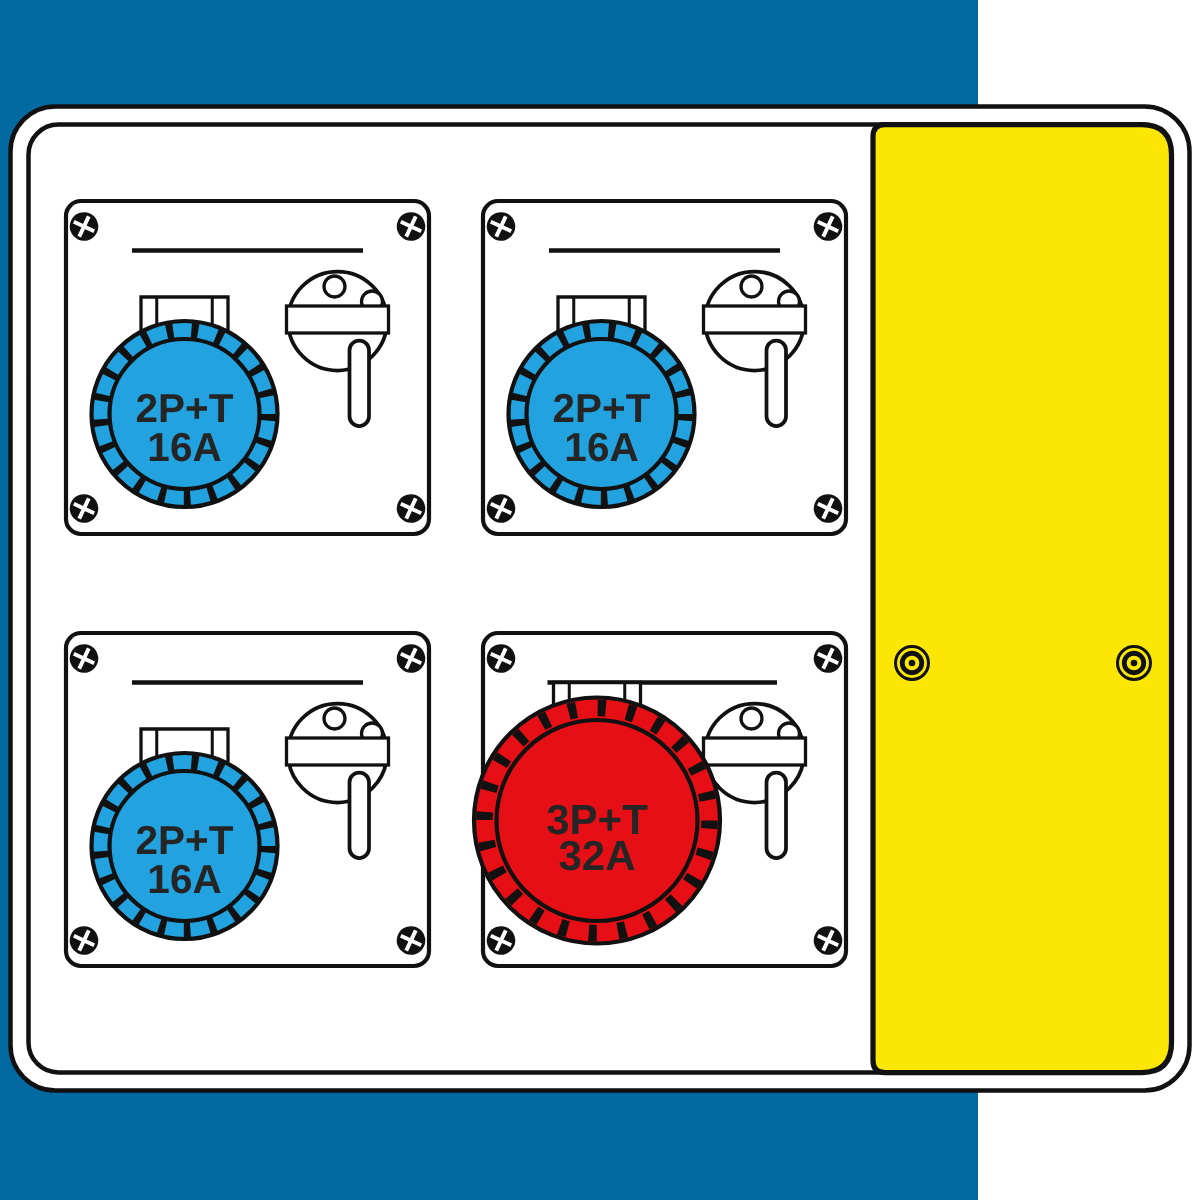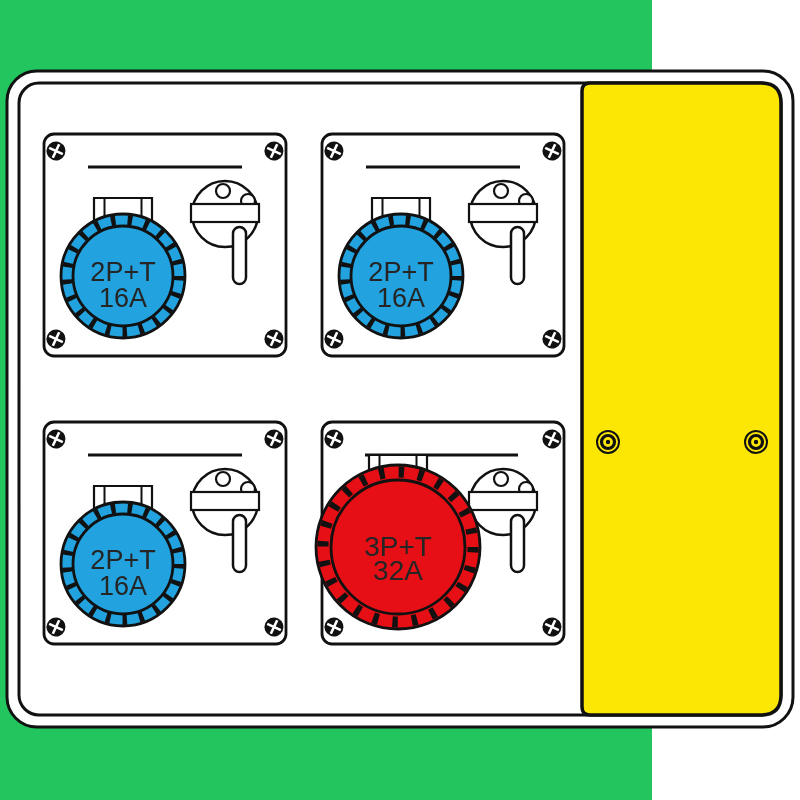--- a/index.html
+++ b/index.html
@@ -1,20 +1,21 @@
 <!DOCTYPE html>
 <html><head>
 <meta charset="utf-8">
 <style>
   html, body { margin: 0; padding: 0; background: #ffffff; }
   .stage {
     position: relative;
     width: 652px; height: 800px;
-    background: #22c55e;
+    background: #0369a1;
     font-family: "Liberation Sans", sans-serif;
+    font-weight: bold;
   }
   svg { display: block; }
   text.socket-label {
     font-family: "Liberation Sans", sans-serif;
     fill: #252525;
     text-anchor: middle;
   }
 </style>
 </head>
 <body>

